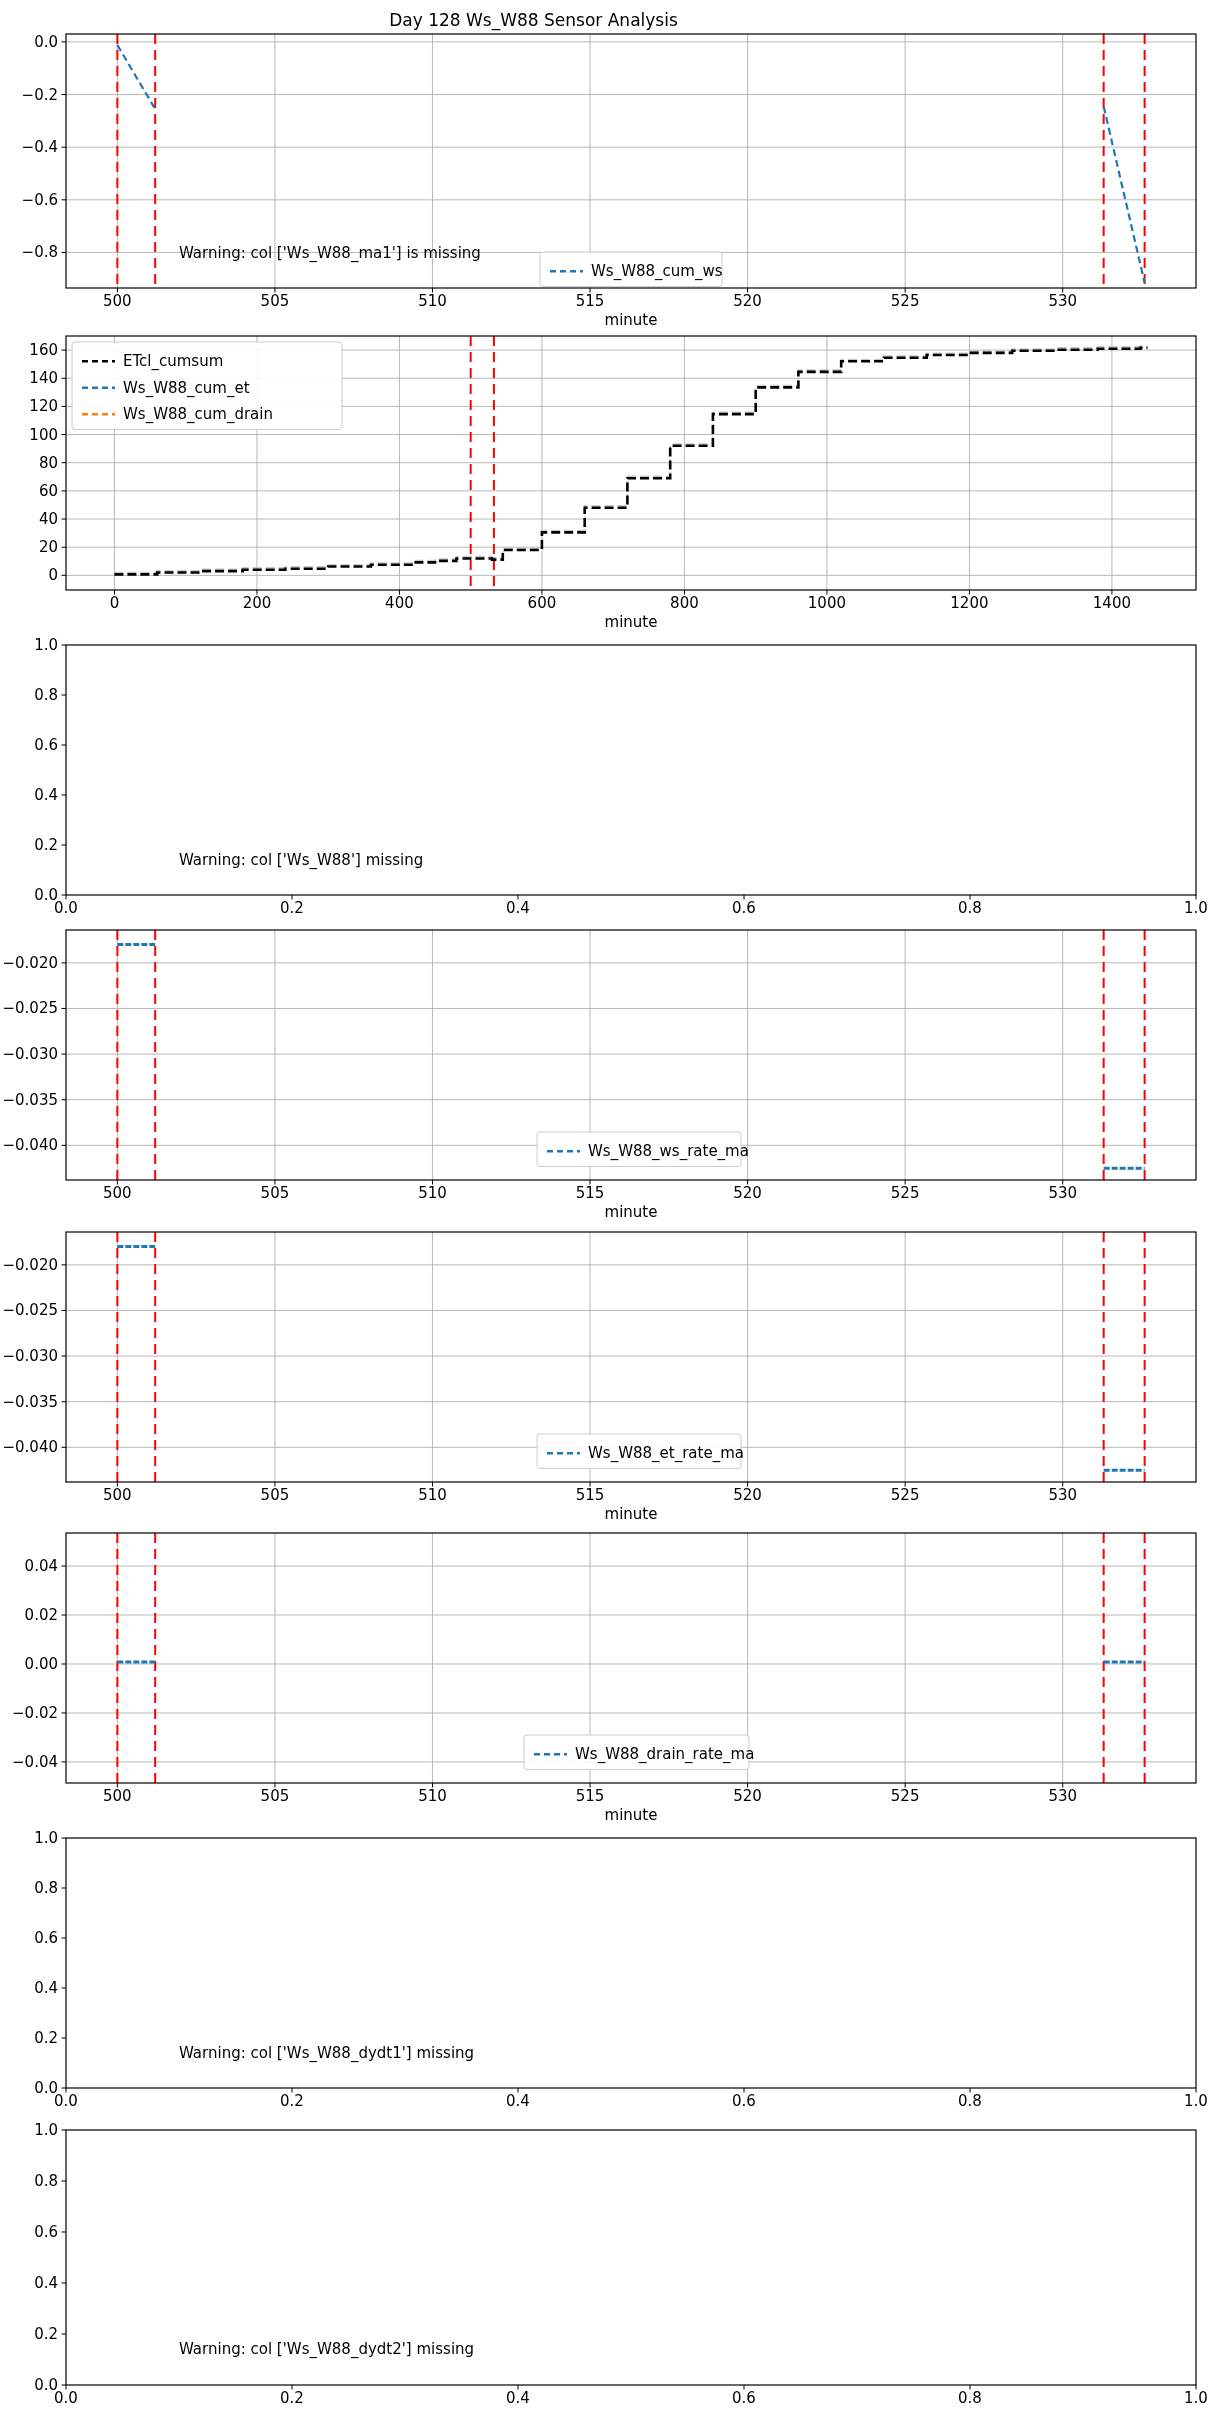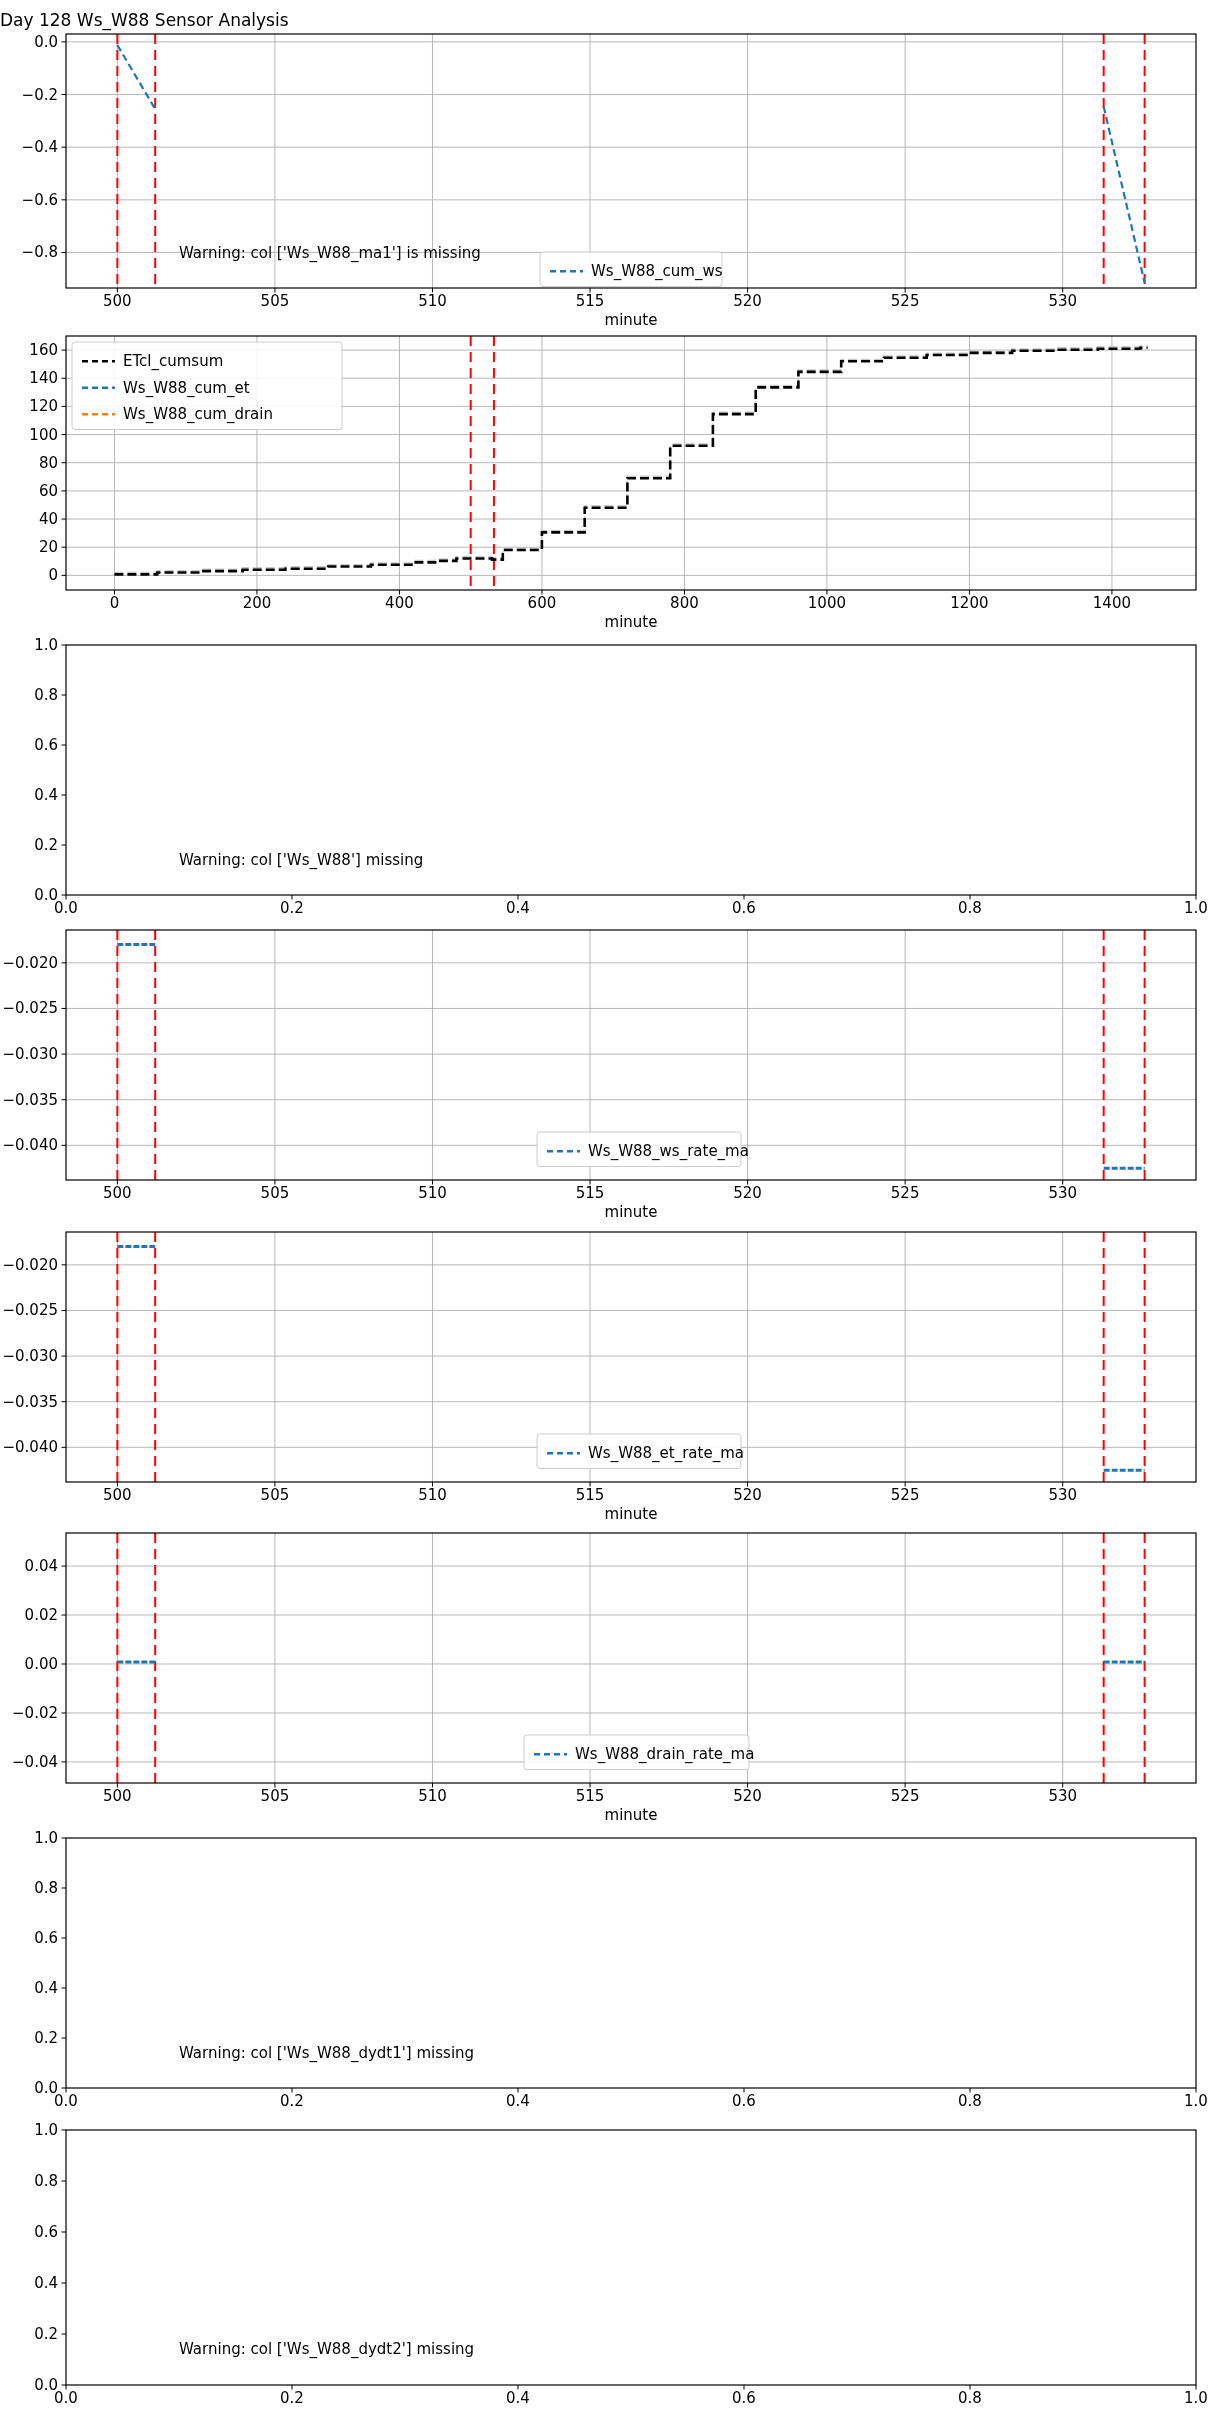--- a/index.html
+++ b/index.html
@@ -5,21 +5,21 @@
   html,body { margin:0; padding:0; background:#ffffff; }
   #figure {
     position:relative;
     width:1211px; height:2411px;
     background:#ffffff;
     font-family:"DejaVu Sans", sans-serif;
     overflow:hidden;
   }
   .fig-title {
     position:absolute; top:10px; left:0; width:1067px;
-    text-align:left; font-size:17px; color:#000;
+    text-align:center; font-size:17px; color:#000;
   }
   #plot-svg { position:absolute; top:0; left:0; }
   text { fill:#000; }
 </style>
 </head>
 <body>
 
 <div id="figure">
   <svg id="plot-svg" width="1211" height="2411">
       <g>

